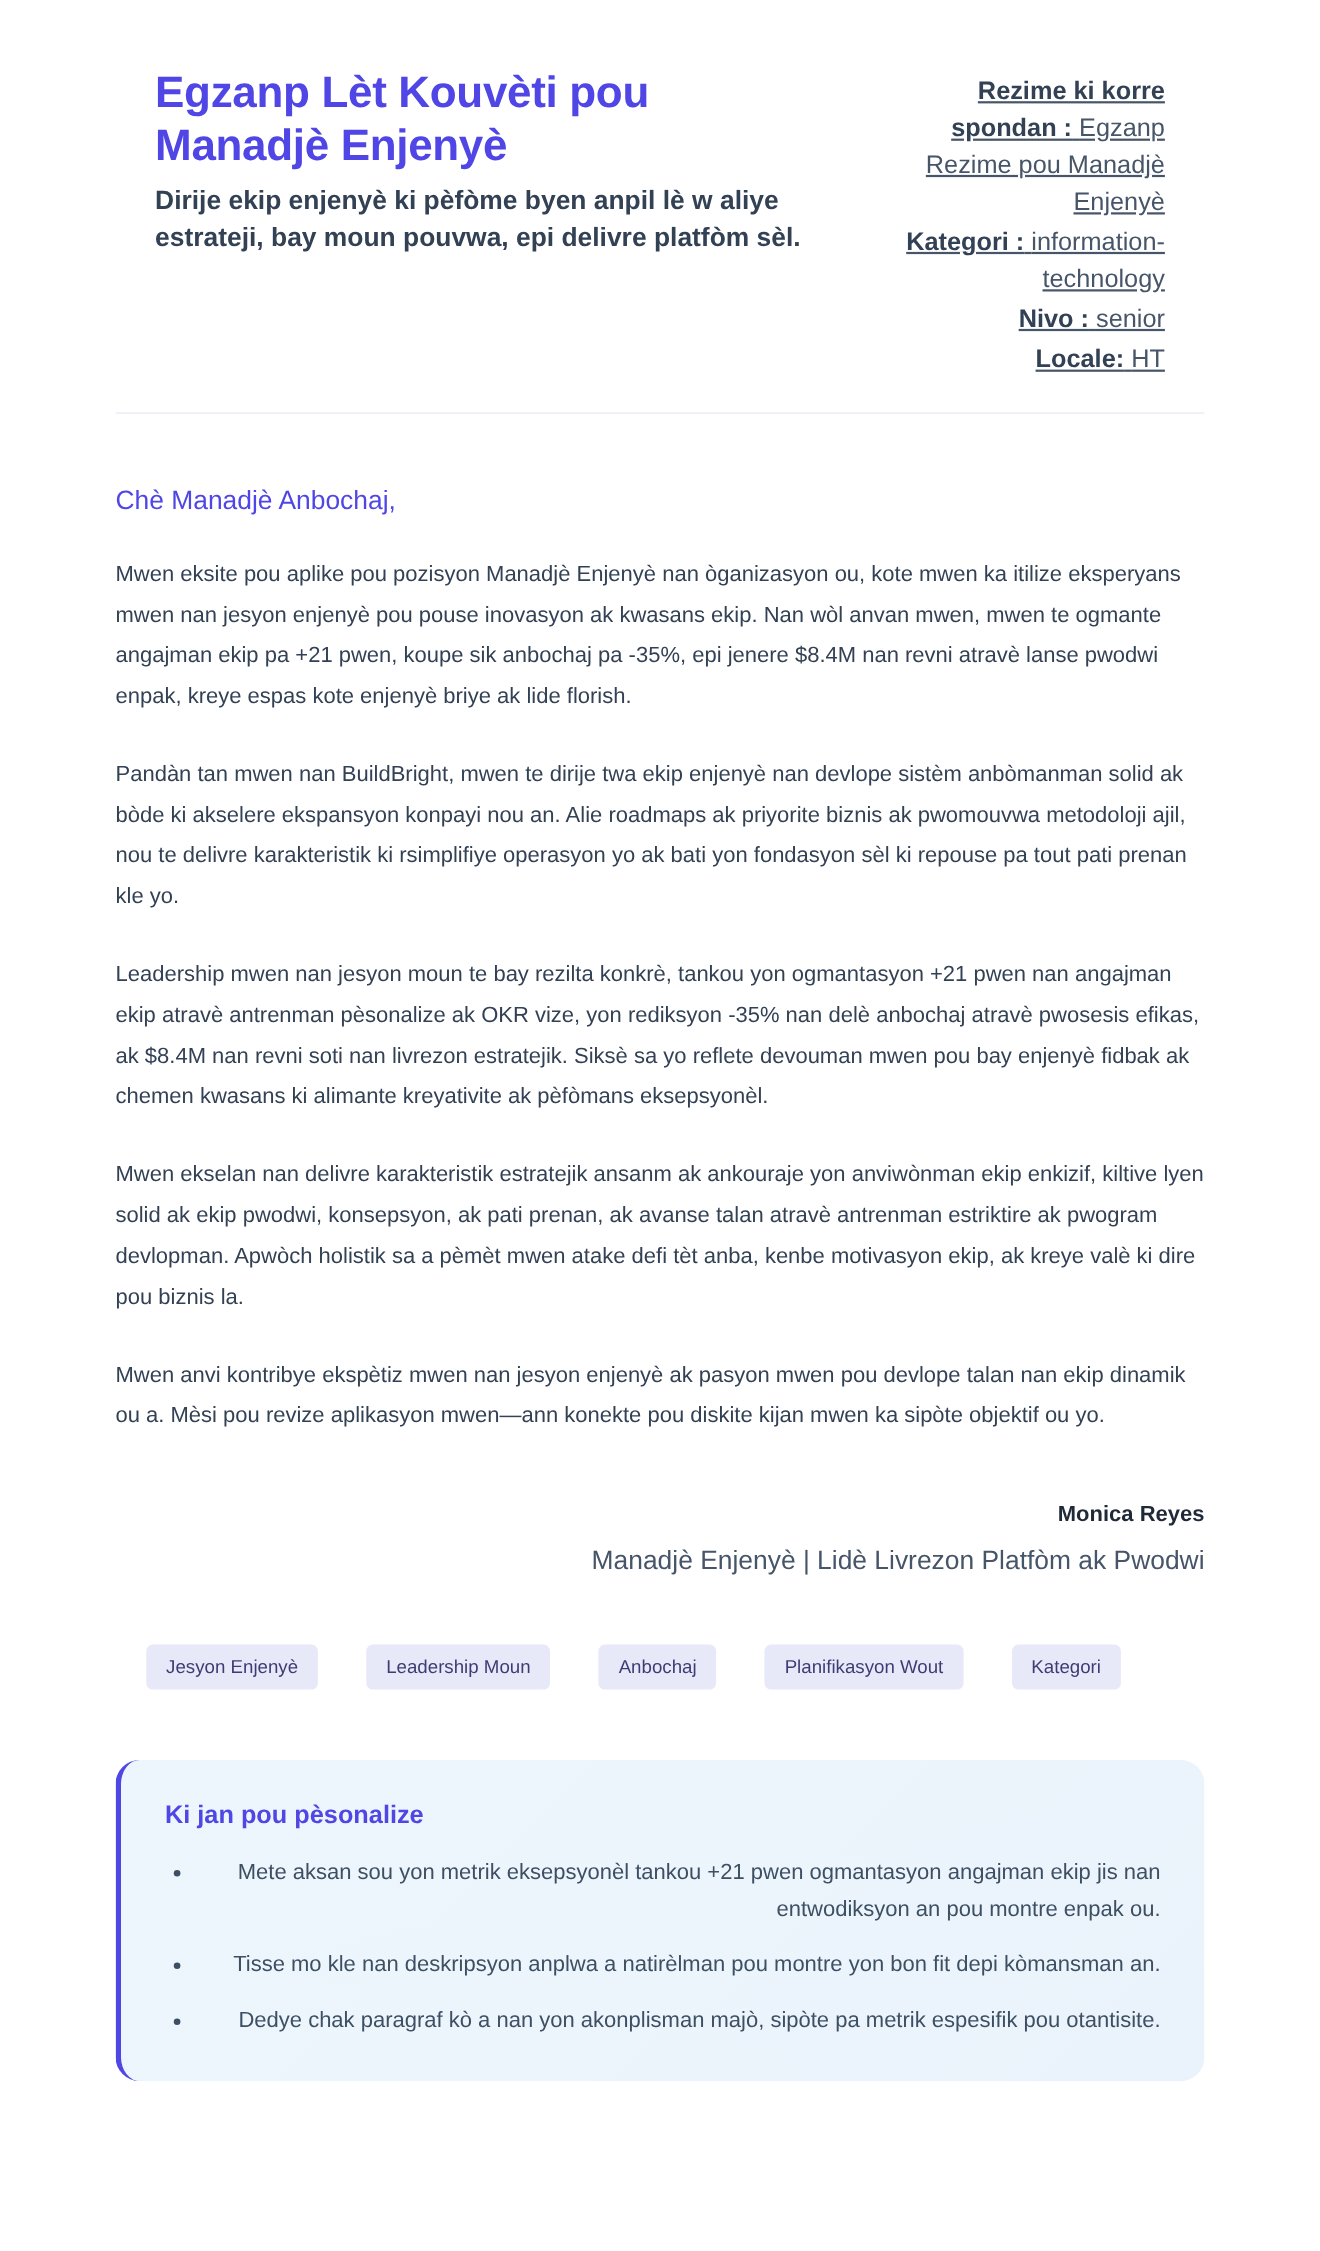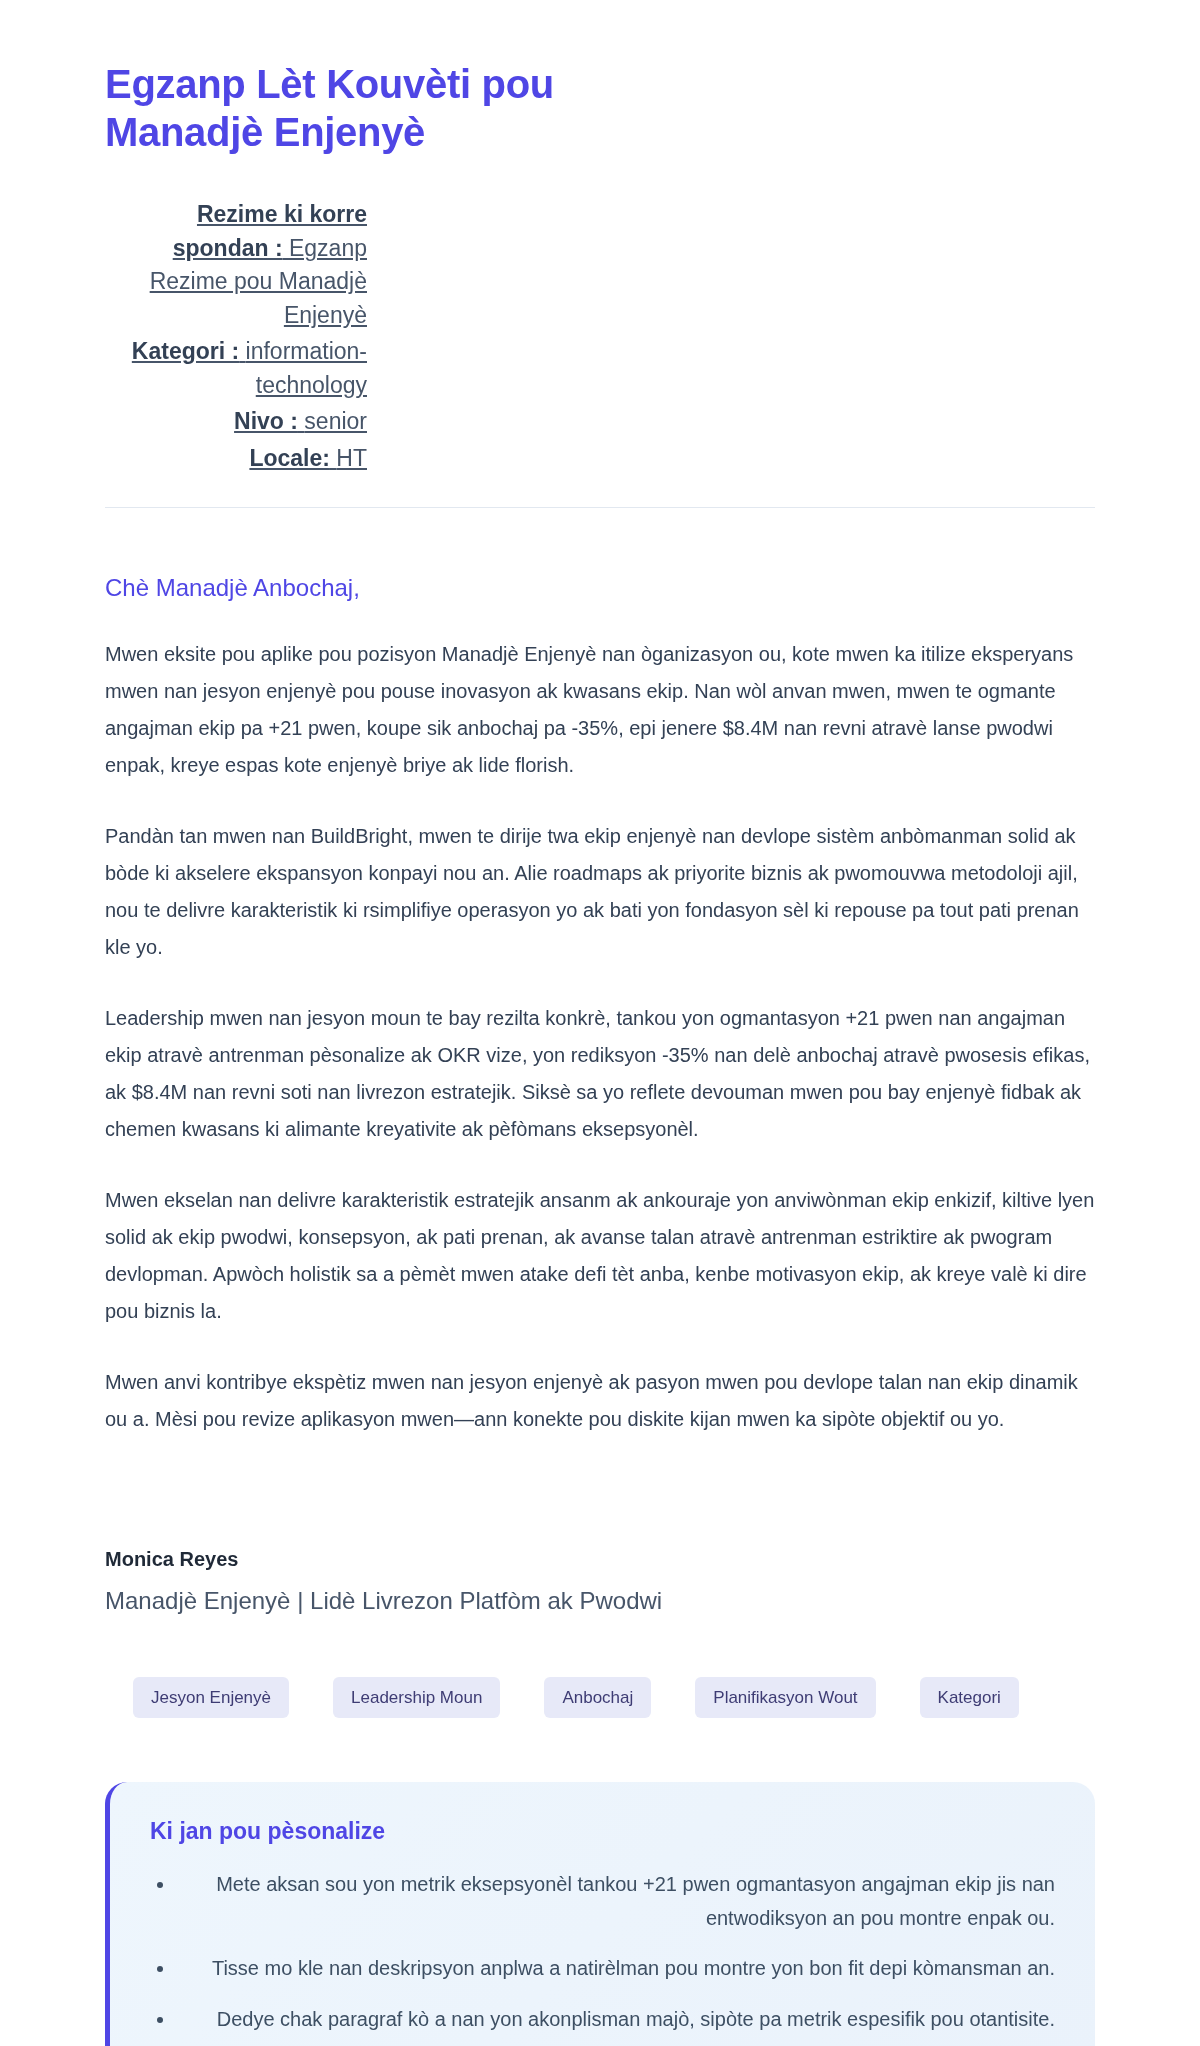--- a/index.html
+++ b/index.html
@@ -28,22 +28,21 @@
   .container{
     max-width:990px;
     margin:0 auto;
     padding:60px 0 70px;
   }
   
   .header{
     display:flex;
     justify-content:center;
     align-items:flex-start;
-    gap:36px;
-    flex-direction:column;
+    gap:56px;
   }
   .header-left{max-width:600px;}
   .page-title{
     margin:0;
     font-size:40px;
     line-height:1.2;
     font-weight:700;
     color:var(--accent);
     letter-spacing:-0.3px;
   }
@@ -77,21 +76,21 @@
     font-size:24px;
     font-weight:400;
     color:var(--accent);
   }
   .para{
     font-size:20px;
     line-height:1.85;
     margin:34px 0;
     color:var(--text);
   }
-  .signature{margin-top:110px;}
+  .signature{margin-top:60px;text-align:right;}
   .sig-name{
     font-size:20px;
     font-weight:700;
     color:#1f2937;
   }
   .sig-role{
     margin-top:16px;
     font-size:24px;
     color:var(--muted);
   }
@@ -143,20 +142,21 @@
 </style>
 </head>
 <body>
 
 <div class="page">
   <div class="container">
 
     <div class="header">
       <div class="header-left">
         <h1 class="page-title">Egzanp Lèt Kouvèti pou Manadjè Enjenyè</h1>
+        <div class="page-subtitle">Dirije ekip enjenyè ki pèfòme byen anpil lè w aliye estrateji, bay moun pouvwa, epi delivre platfòm sèl.</div>
       </div>
       <div class="meta">
         <div class="meta-row">
           <span class="meta-label">Rezime ki korre spondan :</span>
           <span class="meta-value">Egzanp Rezime pou Manadjè Enjenyè</span>
         </div>
         <div class="meta-row">
           <span class="meta-label">Kategori :</span>
           <span class="meta-value">information-technology</span>
         </div>

